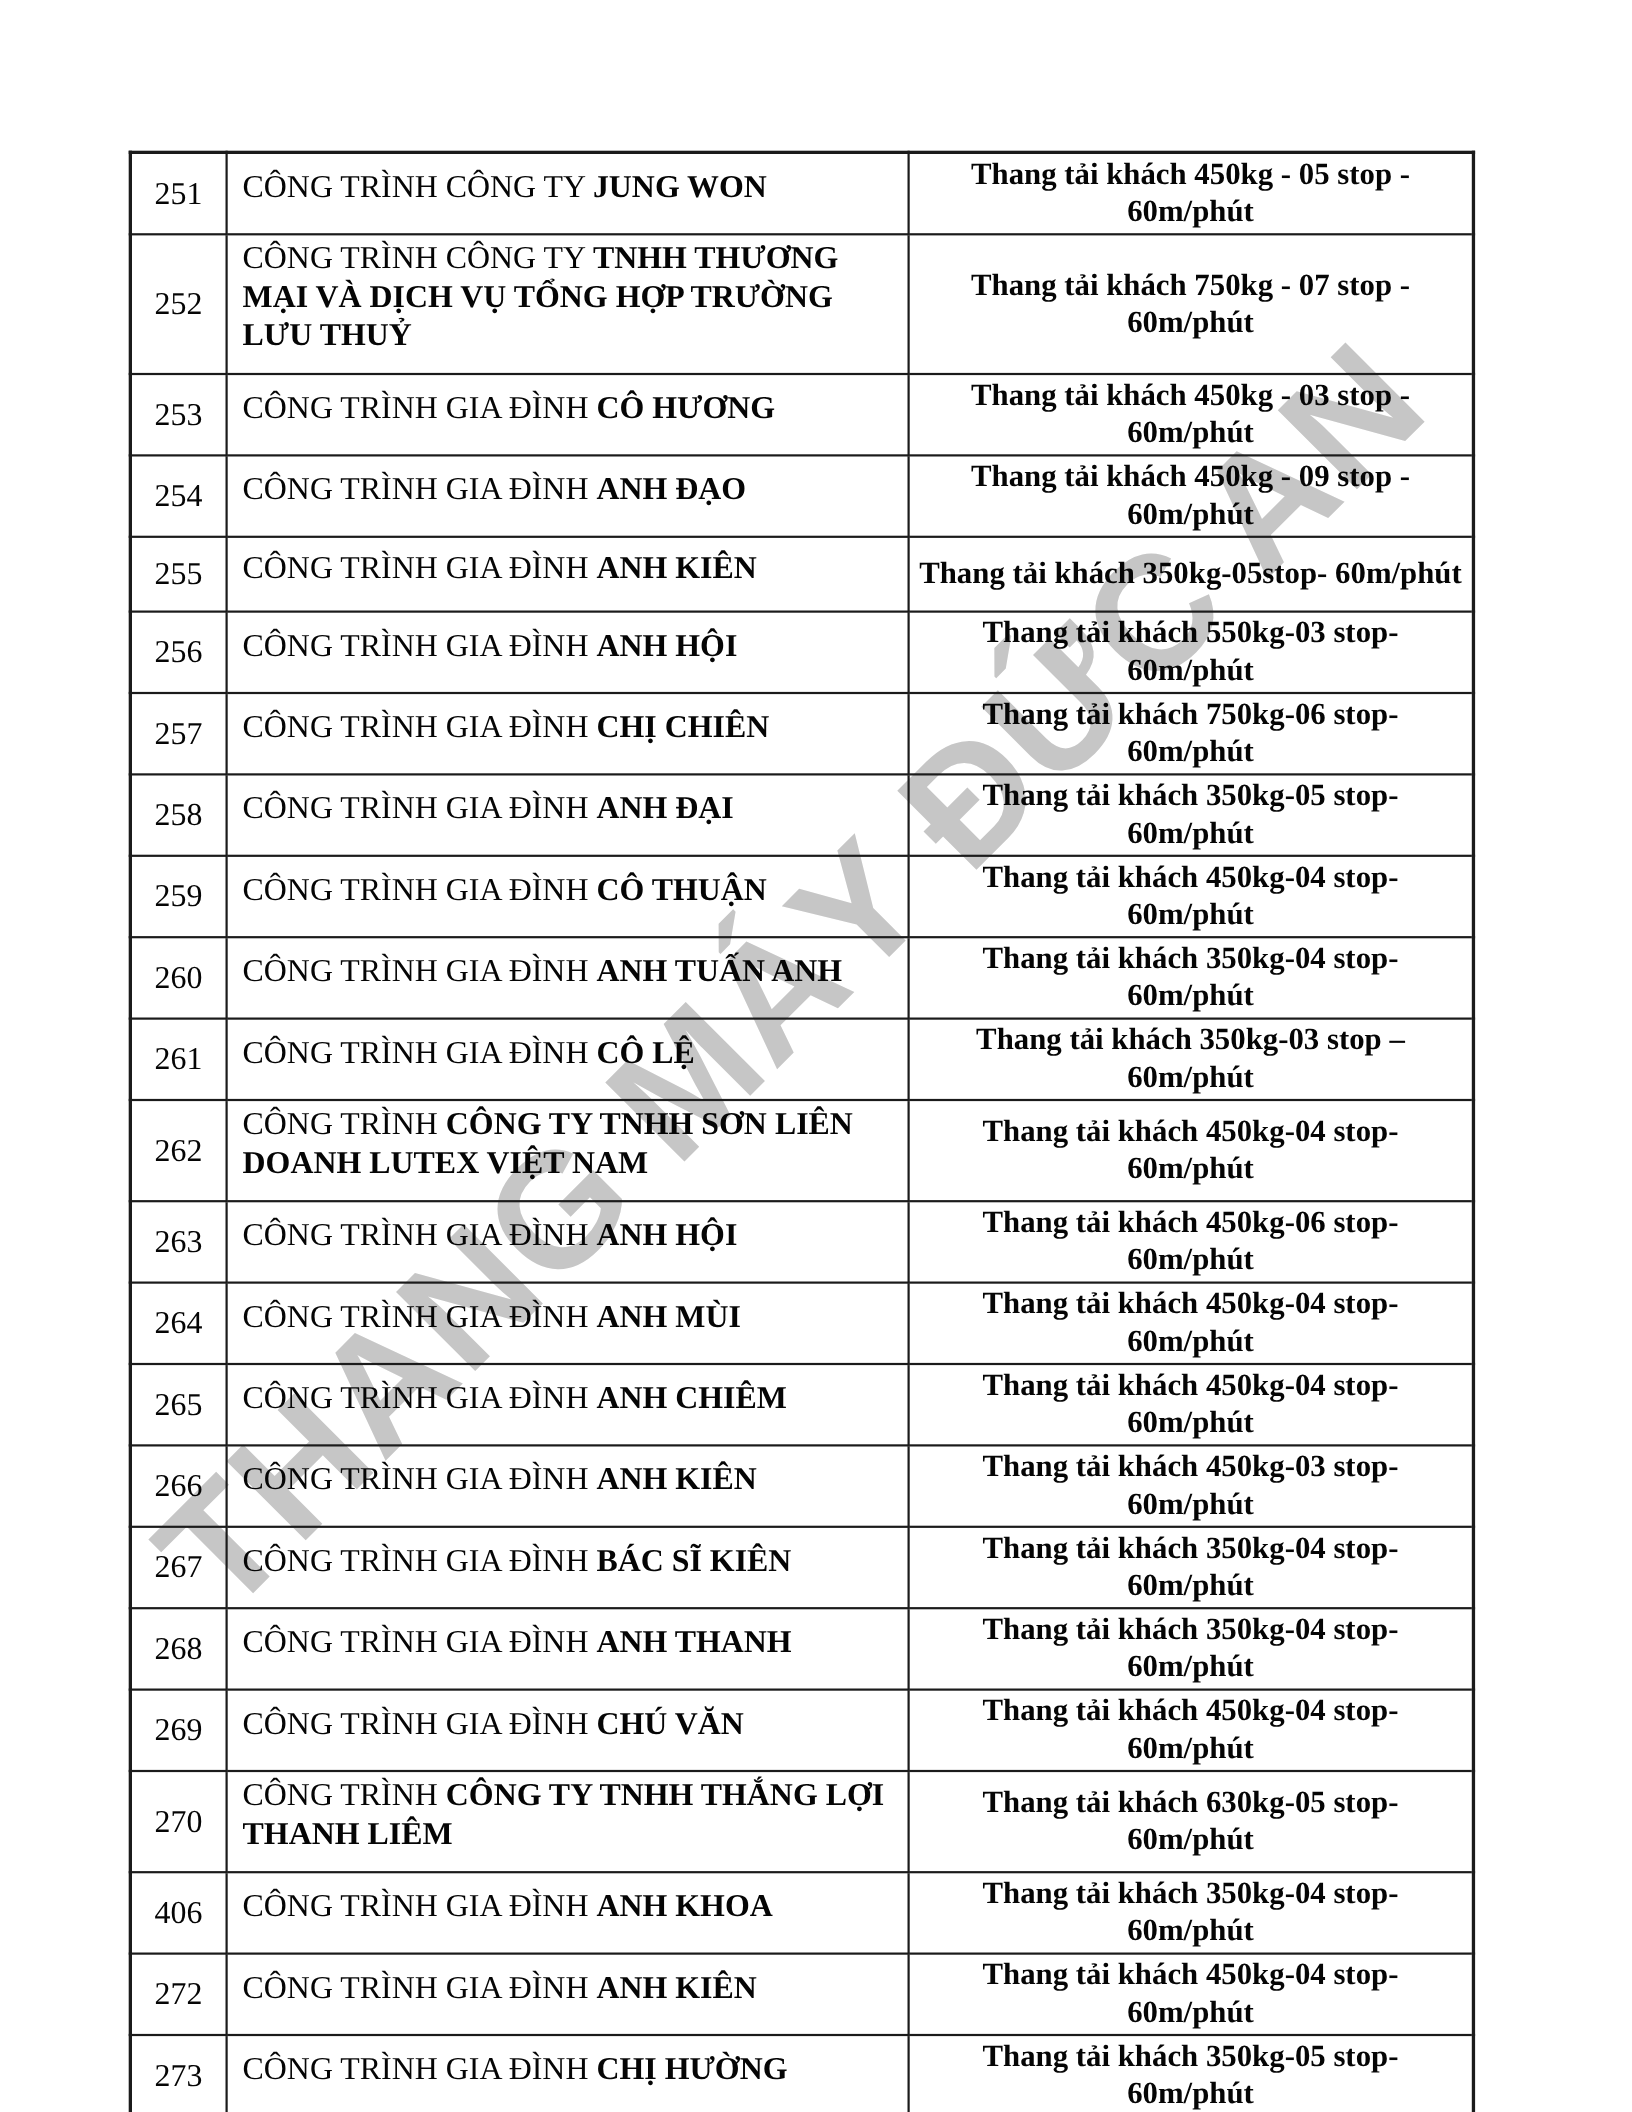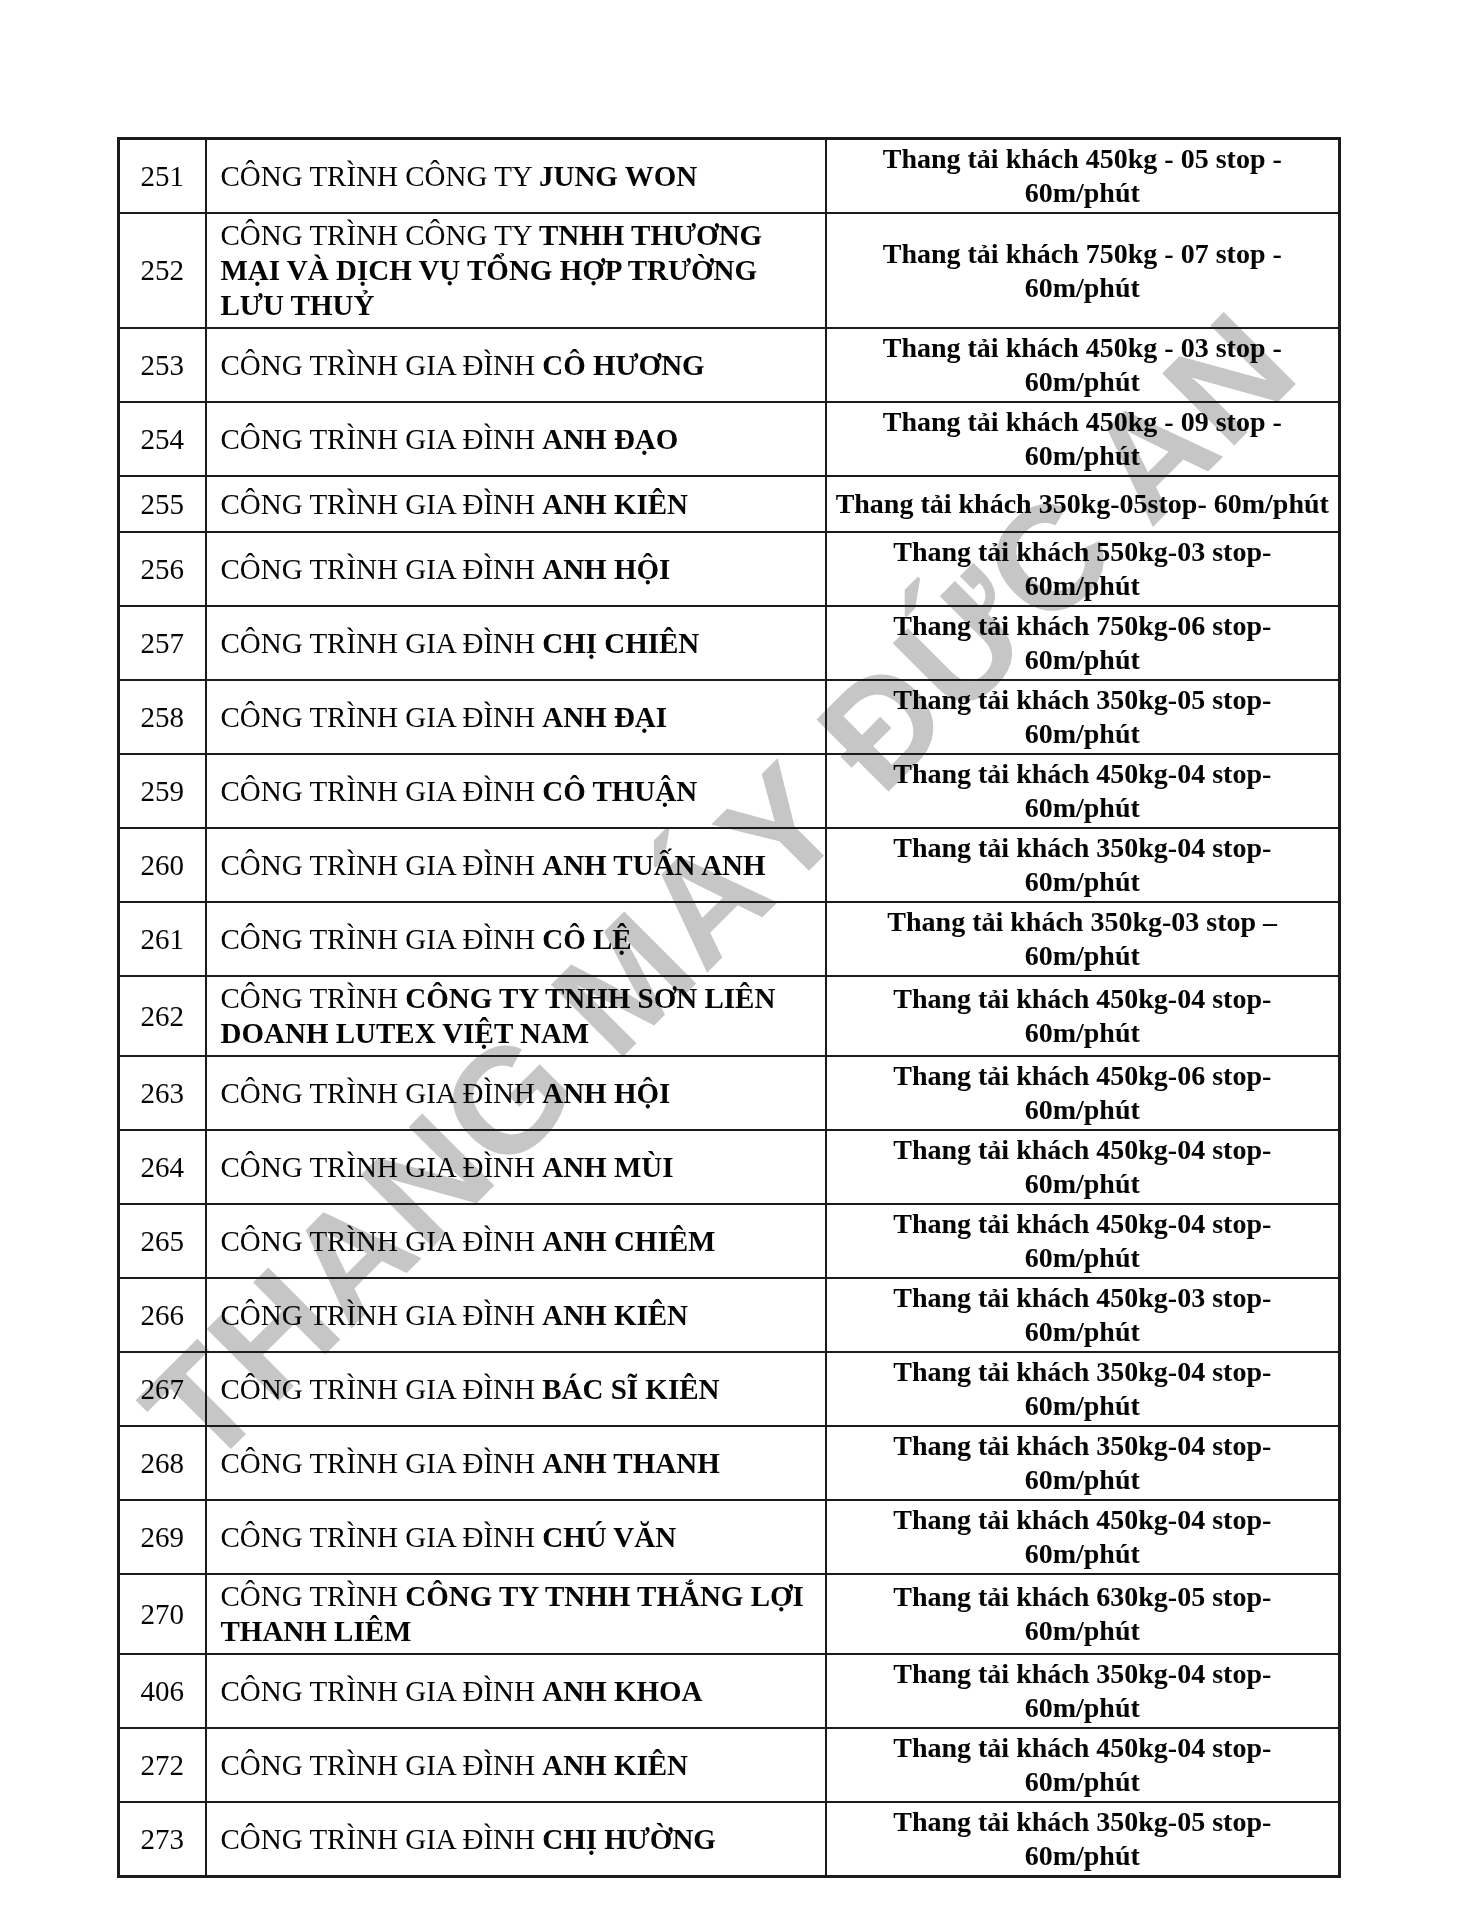--- a/index.html
+++ b/index.html
@@ -51,21 +51,21 @@
     vertical-align: middle;
     font-size: 29px;
     height: 62px;
     margin-left: 44px;
   }
   .c-name {
     vertical-align: middle;
     text-align: left;
     font-size: 29px;
     line-height: 35px;
-    padding: 4px 8px 4px 14px;
+    padding: 4px 8px 16px 14px;
   }
   .name-bold { font-weight: 700; }
   .c-spec {
     text-align: center;
     vertical-align: middle;
     font-size: 28px;
     line-height: 34px;
     padding: 2px 4px;
     font-weight: bold;
   }

